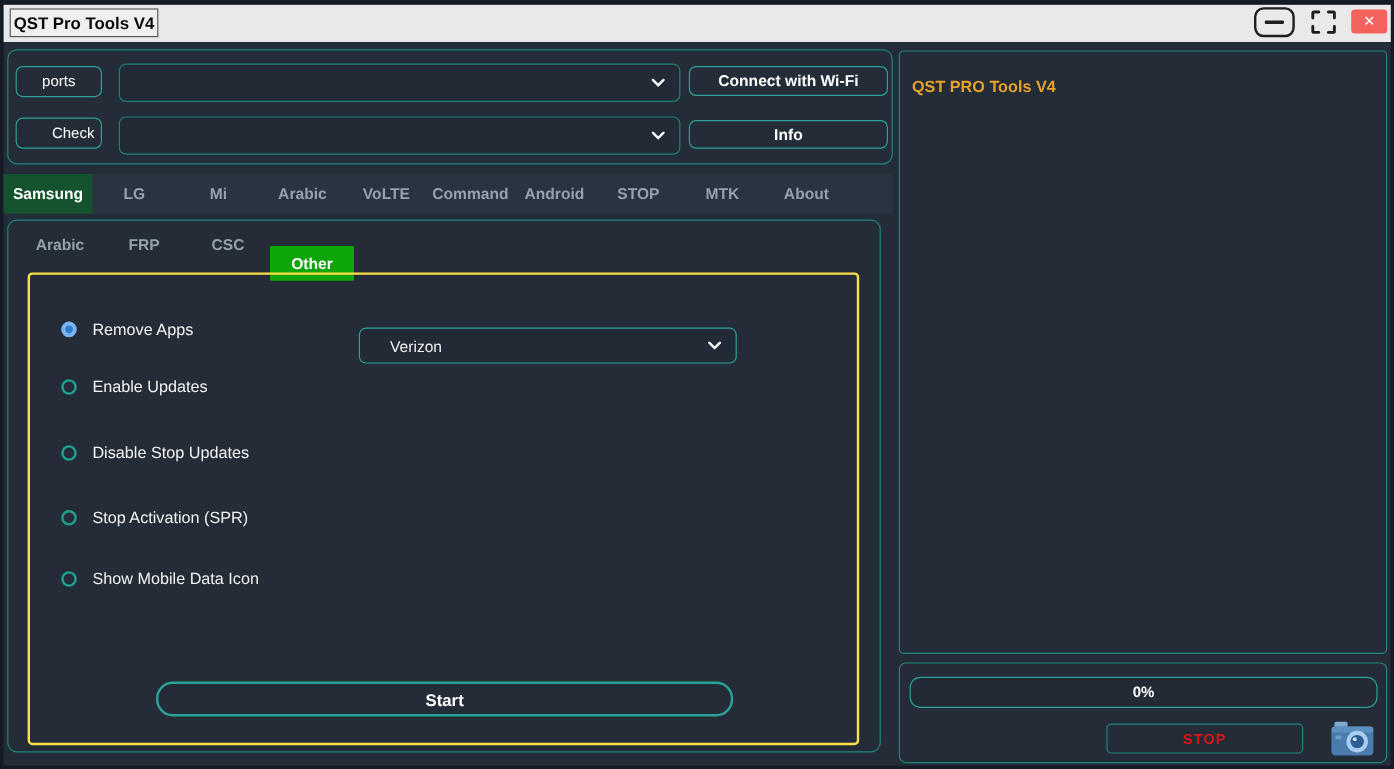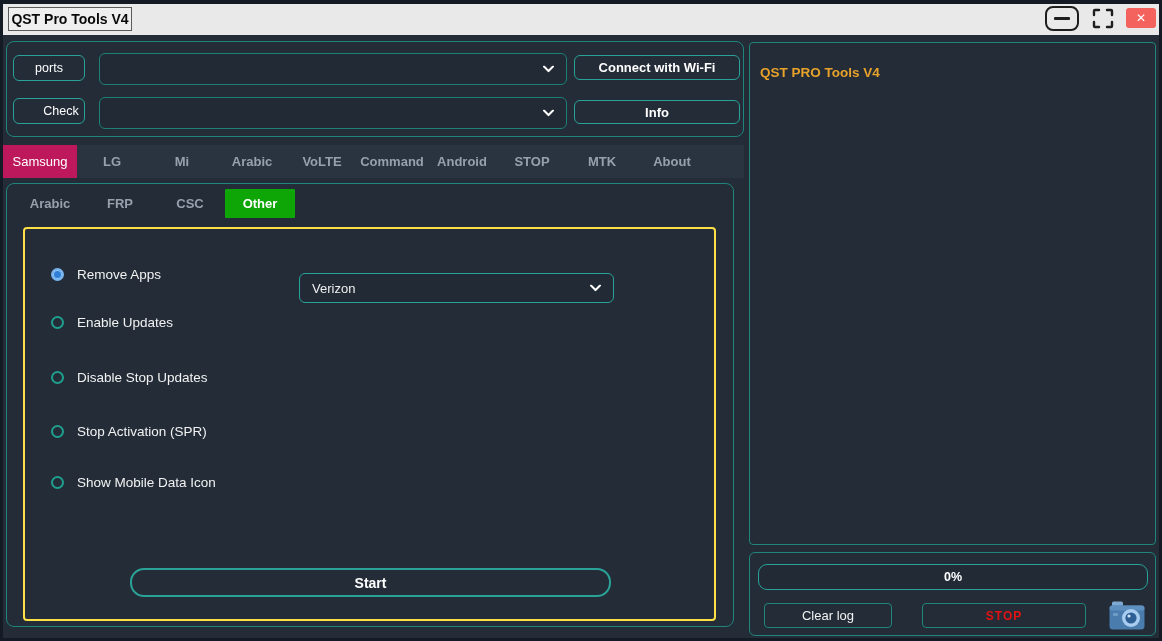--- a/index.html
+++ b/index.html
@@ -50,46 +50,46 @@
     color:#ffffff; font-size:12.5px; display:flex; align-items:center; justify-content:center;
     background:transparent; cursor:pointer; white-space:nowrap;
   }
   .ports-btn { left:6px; top:13px; width:72px; height:26px; }
   .check-btn { left:6px; top:56px; width:72px; height:26px;padding-left:24px; }
   .wifi-btn  { left:567px; top:13px; width:166px; height:25px; font-size:13px; font-weight:600; }
   .info-btn  { left:567px; top:58px; width:166px; height:24px; font-size:13px; font-weight:600; }
   .selectbox {
     position:absolute; border:1px solid #1d8078; border-radius:6px;
     background:#212a35; color:#f0f0f0; font-size:13px;
-    display:flex; align-items:center; padding:0 12px; cursor:pointer;
+    display:flex; align-items:center; padding:0 25px; cursor:pointer;
   }
   .sel-1 { left:92px; top:11px; width:468px; height:32px; }
   .sel-2 { left:92px; top:55px; width:468px; height:32px; }
   .chev { position:absolute; right:12px; top:50%; transform:translateY(-50%); }
 
   
   .tabbar {
     position:absolute; left:0; top:110px; width:741px; height:33px;
     background:#2a3440; display:flex;
   }
   .tab {
     width:70px; height:33px; display:flex; align-items:center; justify-content:center;
     color:#97a1ac; font-size:13px; font-weight:600; cursor:pointer; white-space:nowrap;
   }
-  .tab.active { width:74px; background:#be185d; color:#ffffff; font-weight:normal; }
+  .tab.active { width:74px; background:#14532d; color:#ffffff; font-weight:bold; }
 
   
   .main-group { left:3px; top:148px; width:728px; height:444px; border-radius:8px; }
   .subtab {
     position:absolute; top:5px; width:70px; height:29px;
     display:flex; align-items:center; justify-content:center;
     color:#97a1ac; font-size:13px; font-weight:600; cursor:pointer;
   }
   .subtab.active { background:#0ea507; color:#fff; font-weight:bold; border-radius:1px; }
-  .st-0 { left:8px; } .st-1 { left:78px; } .st-2 { left:148px; } .st-3 { left:218px; }
+  .st-0 { left:8px; } .st-1 { left:78px; } .st-2 { left:148px; } .st-3 { left:218px;margin-top:16px; }
 
   .inner-group {
     position:absolute; left:16px; top:43px; width:693px; height:394px;
     border:2px solid #fde047; border-radius:4px;
   }
   .opt-row { position:absolute; left:26px; display:flex; align-items:center; cursor:pointer; }
   .radio {
     width:13px; height:13px; border-radius:50%;
     border:2px solid #1fa08f; background:transparent; margin-right:13px;
   }
@@ -228,21 +228,20 @@
       <button class="start-btn">Start</button>
     </div>
   </div>
 
   <div class="panel log-panel">
     <div class="brand-text">QST PRO Tools V4</div>
   </div>
 
   <div class="panel status-panel">
     <div class="progress">0%</div>
-    <button class="small-btn clear-btn">Clear log</button>
     <button class="small-btn stop-btn">STOP</button>
     <div class="camera">
       <svg width="36" height="31" viewBox="0 0 36 31">
         <rect x="3" y="1.5" width="11" height="6" rx="1.5" fill="#7fa9d2"></rect>
         <rect x="0.5" y="5.5" width="35" height="24" rx="3.5" fill="#4a7dae"></rect>
         <rect x="0.5" y="5.5" width="35" height="5" rx="2.5" fill="#5e90bf"></rect>
         <circle cx="22" cy="18" r="9" fill="#a8cdf0"></circle>
         <circle cx="22" cy="18" r="5.6" fill="#2e5f94"></circle>
         <circle cx="20" cy="16" r="1.6" fill="#cfe4f8"></circle>
         <rect x="4" y="13" width="5" height="3" rx="1" fill="#6f9cc6"></rect>

